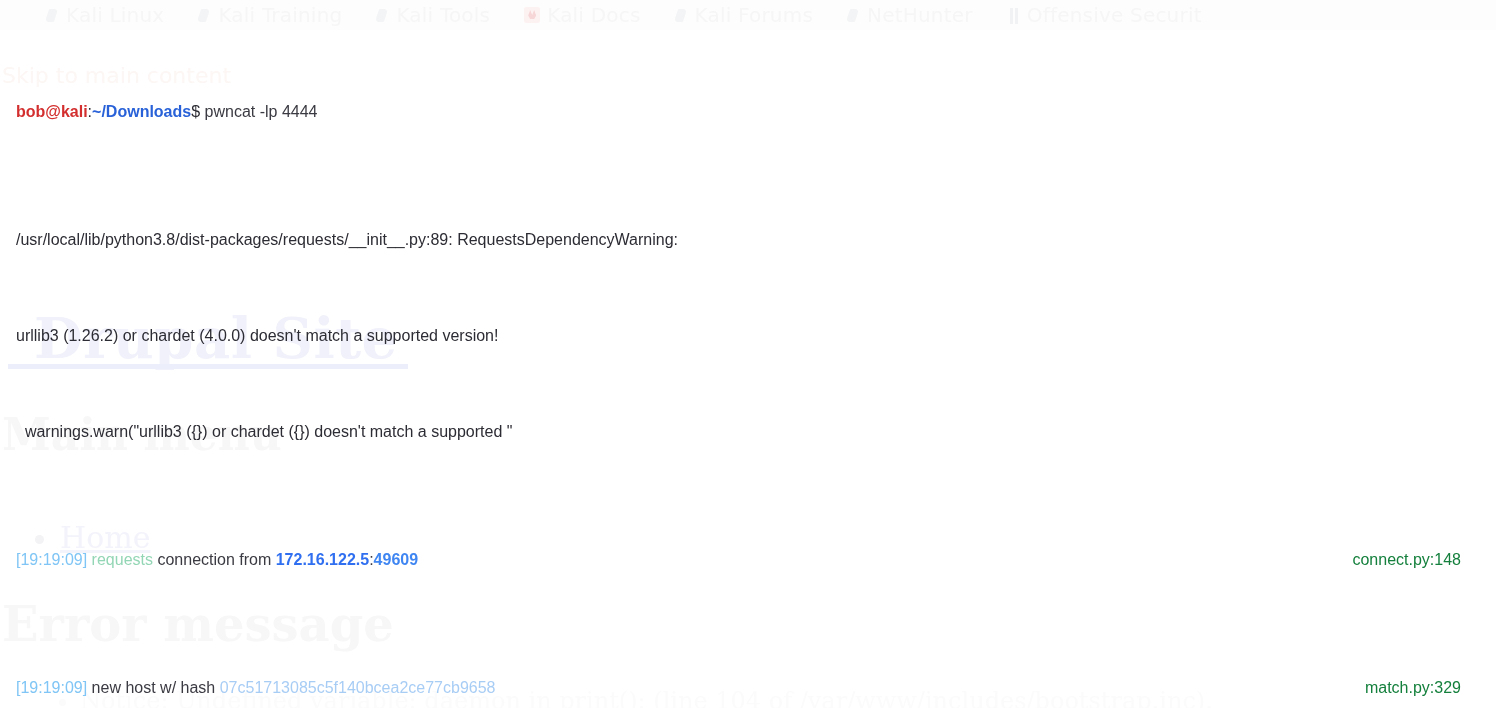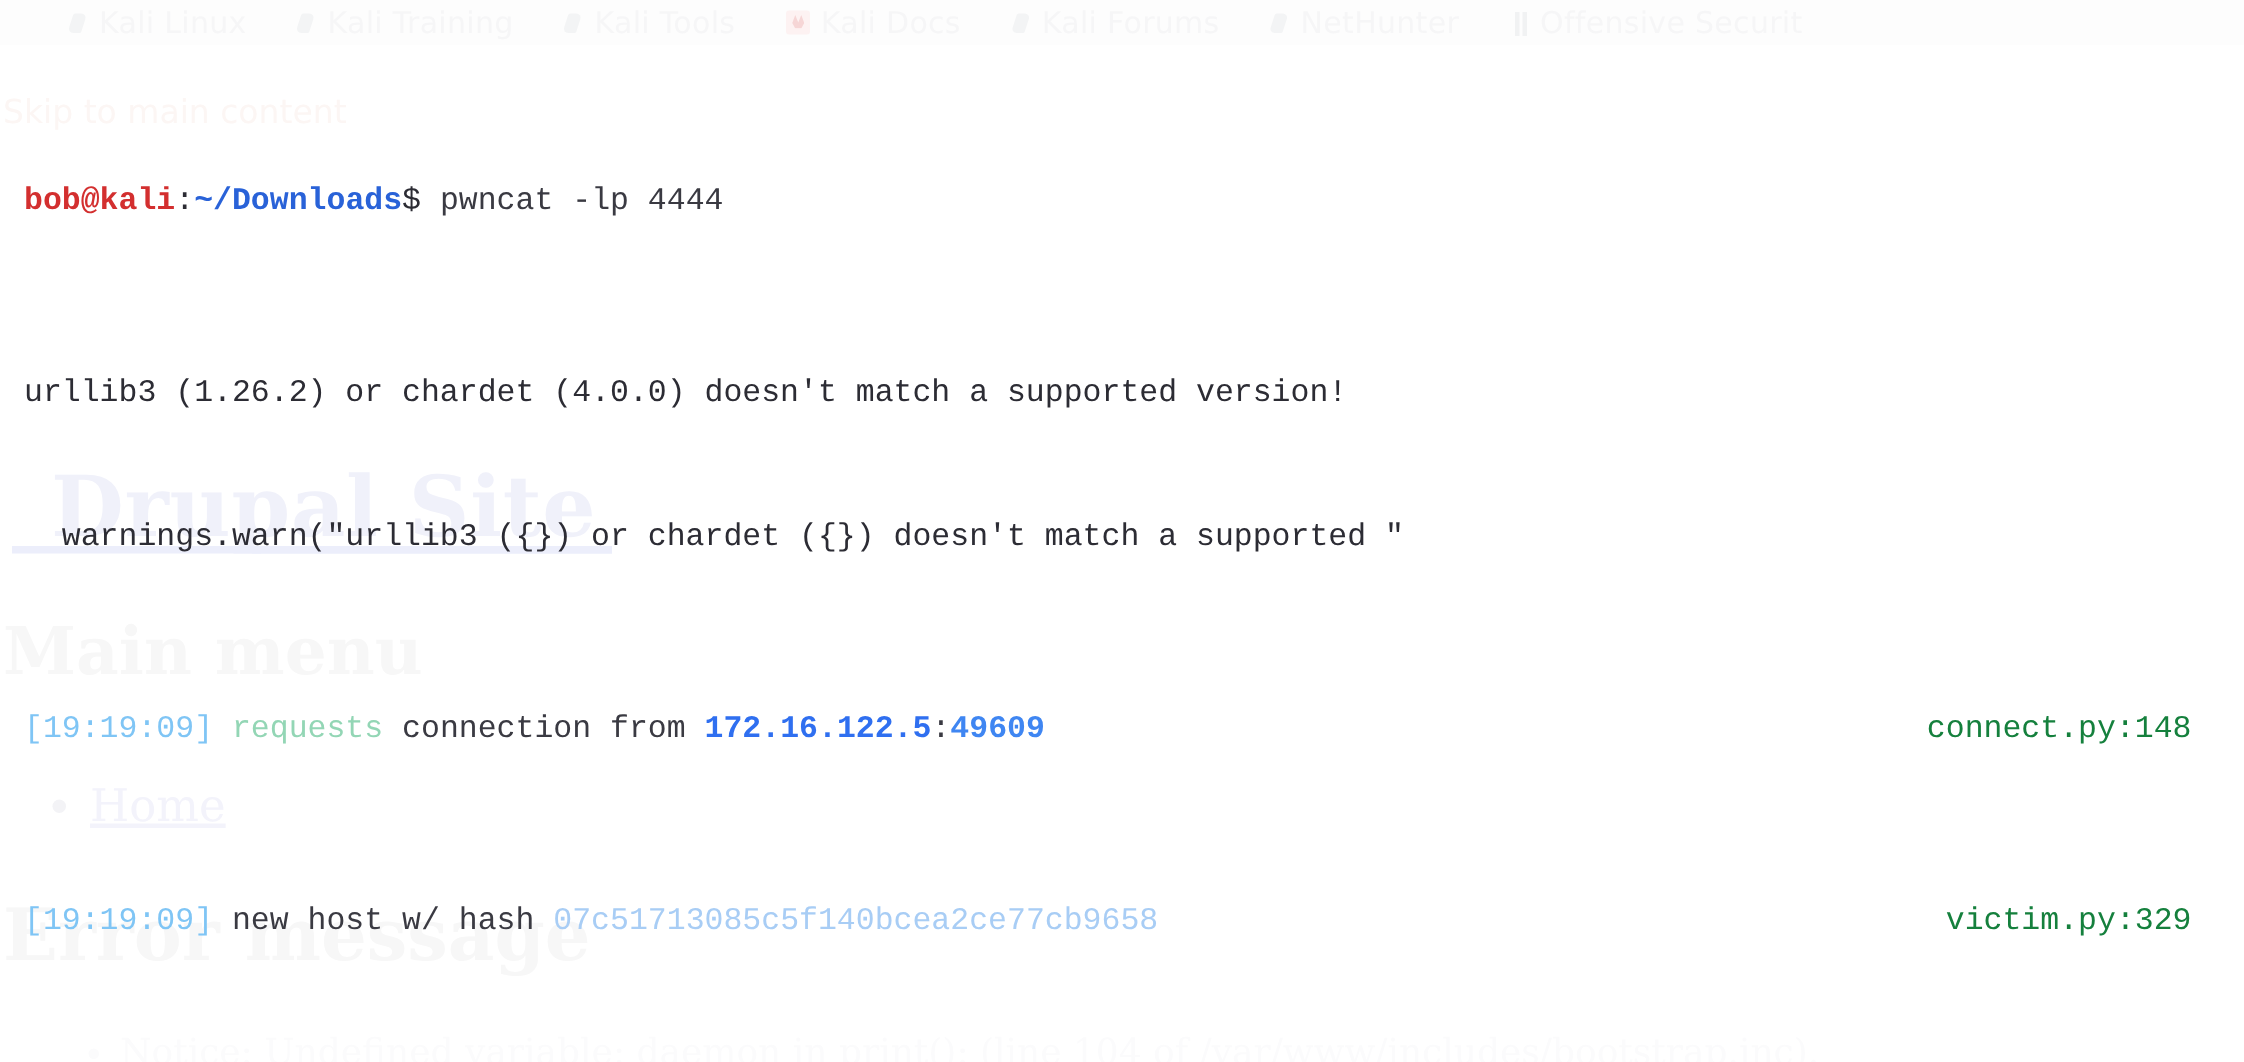--- a/index.html
+++ b/index.html
@@ -174,27 +174,26 @@
     font-size: 24px;
     line-height: 30px;
     color: #fbfbfc;
   }
 
   
   #terminal {
     position: absolute;
     inset: 0;
     z-index: 2;
-    font-family: Liberation Mono, monospace;
-    font-size: 21px;
+    font-family: Liberation Sans, sans-serif;
+    font-size: 16px;
     line-height: 32px;
     color: #2c2c34;
     white-space: pre;
     pointer-events: auto;
-    margin-top: 23px;
   }
   .tline {
     position: relative;
     height: 32px;
     padding-left: 16px;
     box-sizing: border-box;
   }
   .tline.first { padding-top: 0; }
   .ref {
     position: absolute;
@@ -270,26 +269,27 @@
 
   <ul class="error-list">
     <li>Notice: Undefined variable: daemon in print(): (line 104 of /var/www/includes/bootstrap.inc).</li>
   </ul>
 </div>
 
 <div id="terminal">
 
   <div class="tline first"><span class="c-user">bob@kali</span><span class="c-colon">:</span><span class="c-path">~/Downloads</span><span class="c-dollar">$</span><span class="c-cmd"> pwncat -lp 4444</span></div>
 
+  <div class="tline"><span class="c-plain">/usr/local/lib/python3.8/dist-packages/requests/__init__.py:89: RequestsDependencyWarning:</span></div>
   <div class="tline"><span class="c-plain">urllib3 (1.26.2) or chardet (4.0.0) doesn't match a supported version!</span></div>
   <div class="tline"><span class="c-plain">  warnings.warn("urllib3 ({}) or chardet ({}) doesn't match a supported "</span></div>
 
   <div class="tline"><span class="c-time">[19:19:09]</span><span class="c-recv"> requests</span><span class="c-txt"> connection from </span><span class="c-ip">172.16.122.5</span><span class="c-txt">:</span><span class="c-port">49609</span><span class="ref">connect.py:148</span></div>
 
-  <div class="tline"><span class="c-time">[19:19:09]</span><span class="c-txt"> new host w/ hash </span><span class="c-hash">07c51713085c5f140bcea2ce77cb9658</span><span class="ref">victim.py:329</span></div>
+  <div class="tline"><span class="c-time">[19:19:09]</span><span class="c-txt"> new host w/ hash </span><span class="c-hash">07c51713085c5f140bcea2ce77cb9658</span><span class="ref">match.py:329</span></div>
 
   
 
   
 
   
 
   
 
   

